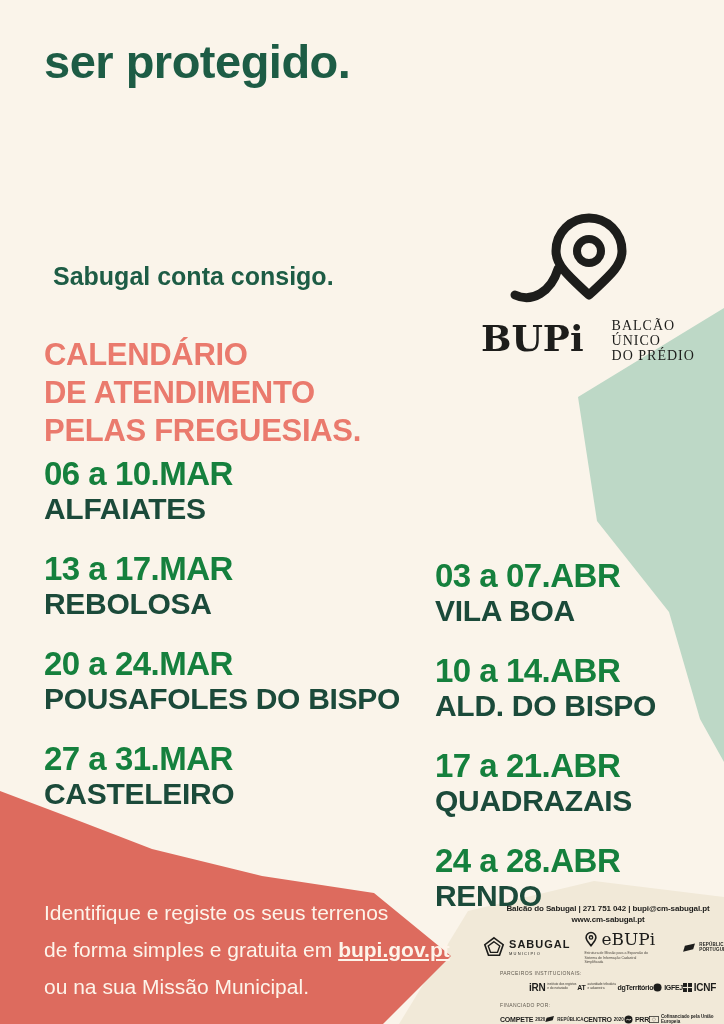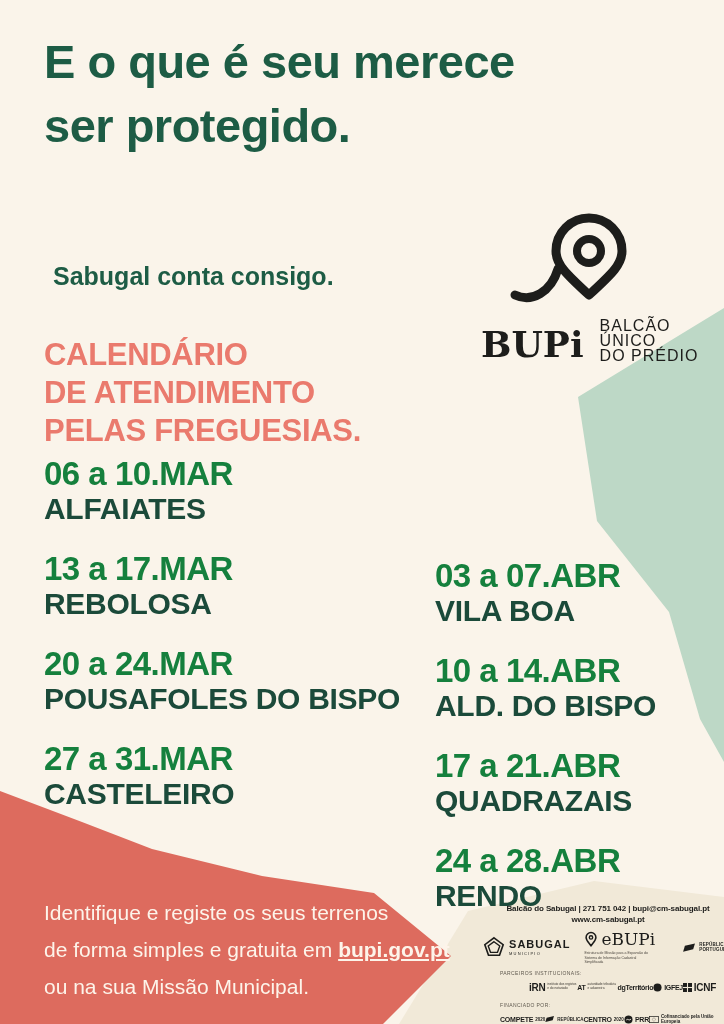--- a/index.html
+++ b/index.html
@@ -9,24 +9,24 @@
   }
   .bg { position:absolute; left:0; top:0; width:724px; height:1024px; }
 
   
   .headline { position:absolute; left:44px; top:30px; font-size:47px; font-weight:700;
     color:#1d5c45; line-height:64px; letter-spacing:-0.5px; }
   .subheadline { position:absolute; left:53px; top:262px; font-size:25px; font-weight:700; color:#1d5c45; }
 
   
   .bupi-pin { position:absolute; left:492px; top:212px; }
-  .bupi-word { position:absolute; left:481px; top:312px; display:flex; align-items:flex-end; color:#1d1d1b; }
+  .bupi-word { position:absolute; left:481px; top:312px; display:flex; align-items:center; color:#1d1d1b; }
   .bupi-name { font-family:"DejaVu Serif", serif; font-weight:700; font-size:36px; line-height:38px; }
-  .bupi-tag { margin-left:16px; padding-top:6px; font-family:Liberation Sans, sans-serif;
-    font-size:16px; line-height:15px; letter-spacing:1px; }
+  .bupi-tag { margin-left:28px; padding-top:6px; font-family:Liberation Serif, serif;
+    font-size:14px; line-height:15px; letter-spacing:1px; }
 
   
   .section-title { position:absolute; left:44px; top:336px; font-size:31px; font-weight:700;
     color:#ea7a6d; line-height:38px; letter-spacing:-0.3px; }
 
   
   .col { position:absolute; }
   .col-left  { left:44px;  top:455px; }
   .col-right { left:435px; top:557px; }
   .entry { margin-bottom:24px; }
@@ -67,21 +67,20 @@
 
 <div class="poster">
 
   <svg class="bg" viewBox="0 0 724 1024" width="724" height="1024">
     <polygon points="724,308 578,397 597,521 669,612 700,719 724,762" fill="#bdd8c6"></polygon>
     <polygon points="468,911 594,881 724,897 724,1024 399,1024" fill="#f1e9d8"></polygon>
     <polygon points="0,791 82,822 152,849 262,876 374,893 451,956 383,1024 0,1024" fill="#dd6b5e"></polygon>
   </svg>
 
   <div class="headline">
-    <div>E o que é seu merece</div>
     <div>ser protegido.</div>
   </div>
 
   <div class="subheadline">Sabugal conta consigo.</div>
 
   <svg class="bupi-pin" width="150" height="105" viewBox="0 0 150 105">
     <path d="M97 6 a33 33 0 0 1 33 33 c0 13 -9 22 -33 44 c-24 -22 -33 -31 -33 -44 a33 33 0 0 1 33 -33 z" fill="none" stroke="#1d1d1b" stroke-width="9" stroke-linejoin="round"></path>
     <circle cx="97" cy="39" r="12" fill="none" stroke="#1d1d1b" stroke-width="8"></circle>
     <path d="M66 57 C 59 80 40 91 23 83" fill="none" stroke="#1d1d1b" stroke-width="9" stroke-linecap="round"></path>
   </svg>

